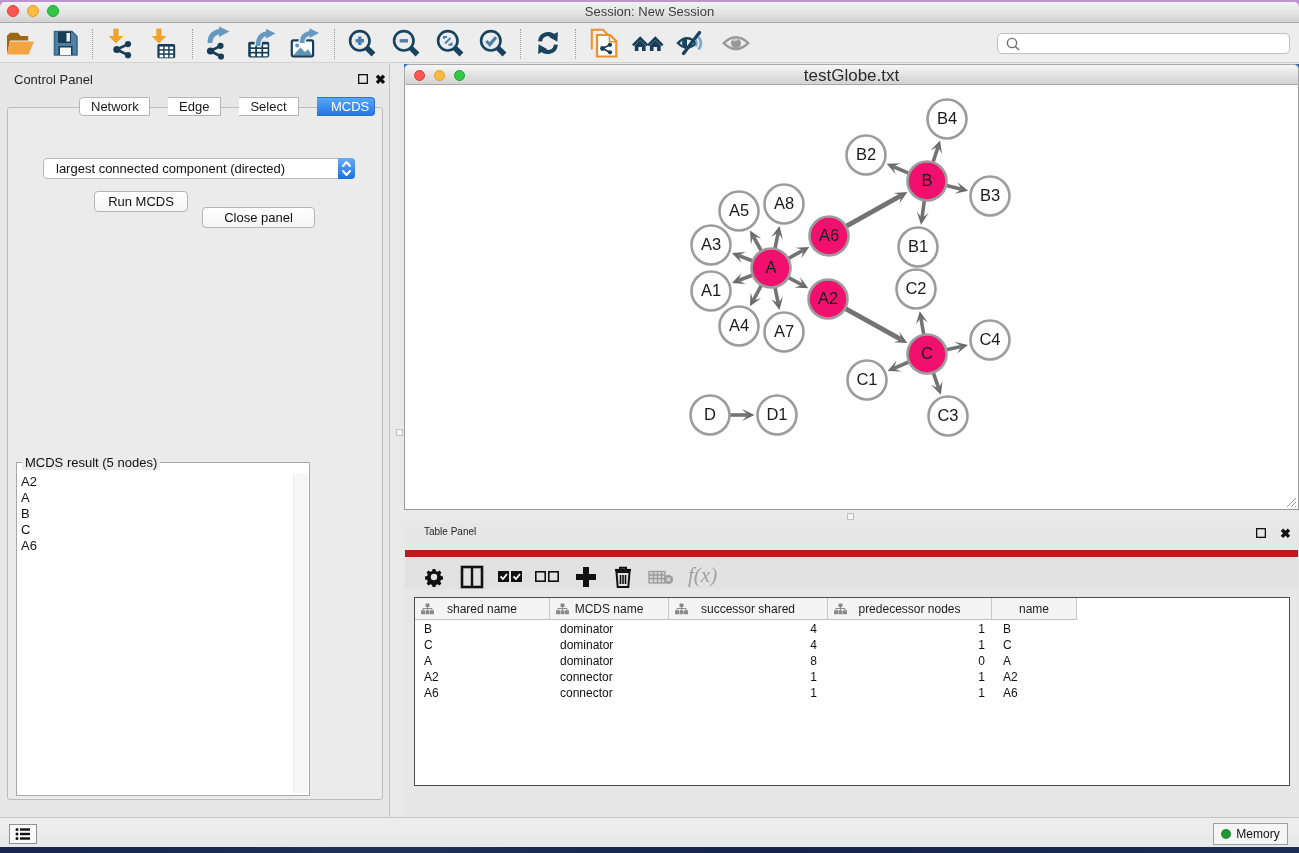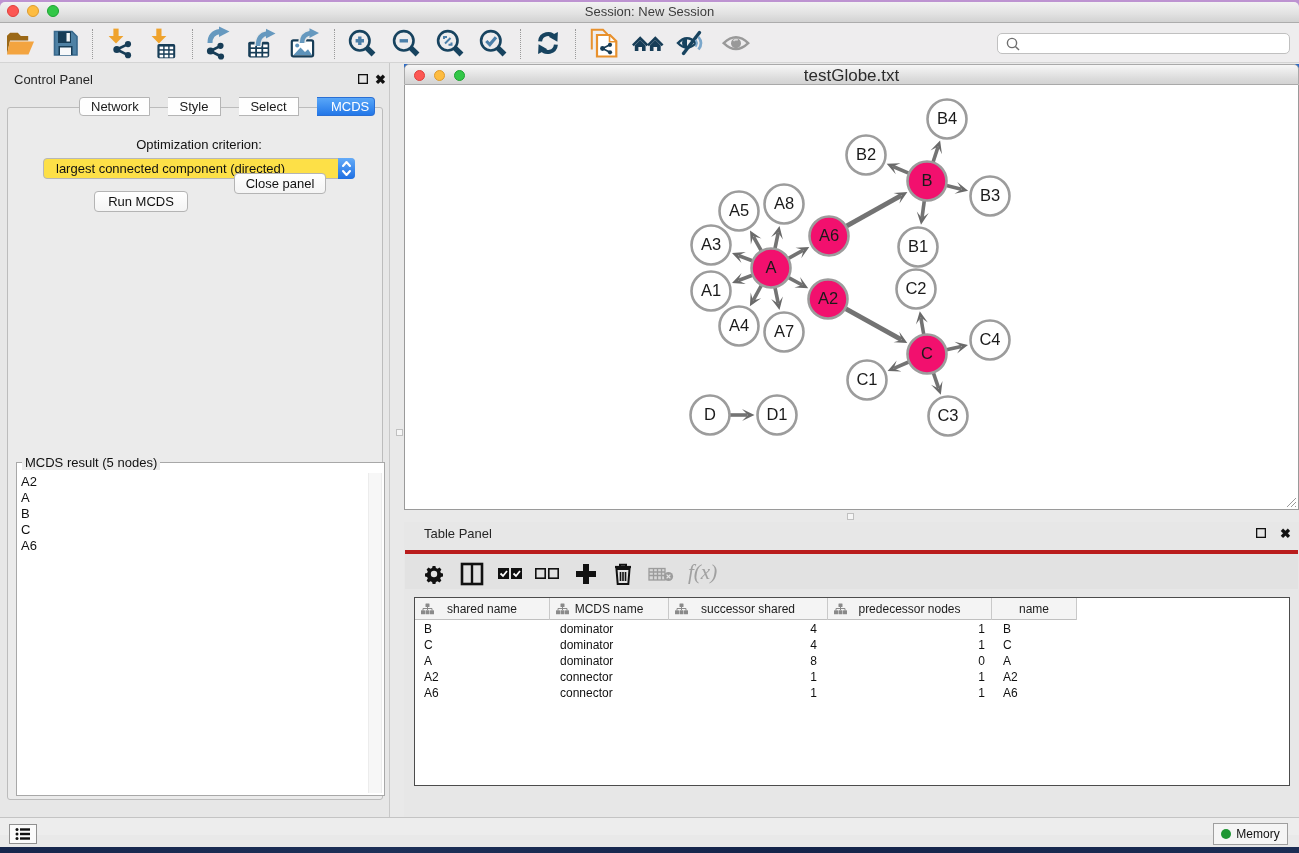--- a/index.html
+++ b/index.html
@@ -24,42 +24,42 @@
 #cpTitle{left:14px;top:9px;font-size:13px;color:#262626;}
 .winbtns{position:absolute;font-size:12px;color:#111;}
 #cpBox{left:7px;top:44px;width:376px;height:693px;background:#ebebeb;border:1px solid #bcbcbc;border-radius:3px;}
 .tabrow{position:absolute;display:flex;height:19px;}
 .tab{height:19px;line-height:18px;font-size:13px;color:#1a1a1a;background:#fefefe;border:1px solid #b5b5b5;border-left:none;padding:0 11px;text-align:center;}
 .tab.first{border-left:1px solid #b5b5b5;border-radius:4px 0 0 4px;}
 .tab.last{border-radius:0 4px 4px 0;}
 .tab.sel{background:linear-gradient(#59a7f8,#2377e8);color:#fff;border-color:#2a6fd4;}
 
 #optLabel{left:11px;top:74px;width:376px;text-align:center;font-size:13px;color:#111;}
-#dropdown{left:43px;top:95px;width:312px;height:21px;background:#fde047;border:1px solid #b7b7b7;border-radius:4px;font-size:13px;line-height:19px;color:#111;padding-left:12px;}
+#dropdown{left:43px;top:95px;width:312px;height:21px;background:#ffffff;border:1px solid #b7b7b7;border-radius:4px;font-size:13px;line-height:19px;color:#111;padding-left:12px;}
 #ddArrow{position:absolute;right:-1px;top:-1px;width:17px;height:21px;background:linear-gradient(#64abf8,#1d6fe3);border-radius:0 4px 4px 0;}
 .btn{position:absolute;height:21px;background:linear-gradient(#ffffff,#f4f4f4);border:1px solid #b4b4b4;border-radius:4px;font-size:13px;color:#111;text-align:center;line-height:19px;}
 
-#mcdsBox{left:16px;top:399px;width:369px;height:334px;border:1px solid #a8a8a8;background:#fff;}
+#mcdsBox{left:16px;top:399px;width:294px;height:334px;border:1px solid #a8a8a8;background:#fff;}
 #mcdsLegend{position:absolute;left:5px;top:-8px;line-height:15px;background:#ebebeb;padding:0 3px;font-size:13px;color:#111;z-index:3;}
 #mcdsList{position:absolute;left:0;top:6px;right:0;bottom:5px;background:#fff;font-size:13px;color:#111;line-height:16px;padding:5px 0 0 4px;}
 #mcdsSb{position:absolute;right:2px;top:10px;width:14px;bottom:2px;background:#f7f7f7;border-left:1px solid #ececec;border-right:1px solid #ececec;}
 
 #netwin{left:404px;top:64px;width:895px;height:446px;background:#fff;}
 #netbar{position:absolute;left:0;top:0;width:895px;height:21px;background:linear-gradient(#f7f7f7,#dcdcdc 70%,#d3d3d3);border:1px solid #a9a9a9;border-radius:5px 5px 0 0;}
 #netbar .t1{left:9px;background:#fc5753;border:0.5px solid #df3f3b;}
 #netbar .t2{left:29px;background:#fdbc40;border:0.5px solid #de9b2d;}
 #netbar .t3{left:49px;background:#33c748;border:0.5px solid #1da432;}
 .tl2{position:absolute;top:5px;width:11px;height:11px;border-radius:50%;}
 #netTitle{position:absolute;left:0;top:0;width:100%;text-align:center;font-size:17px;line-height:21px;color:#2c2c2c;}
 #netbody{position:absolute;left:0;top:21px;width:895px;height:425px;background:#fff;border:1px solid #9a9a9a;border-top:none;}
 .bluecorner{position:absolute;width:9px;height:7px;top:0;}
 
 #tpanel{left:404px;top:522px;width:895px;height:295px;background:#e7e7e7;}
-#tpTitle{left:20px;top:4px;font-size:13px;color:#262626;}
-#ttoolbar{left:1px;top:28px;width:893px;height:39px;background:#e2e2e2;border-top:4px solid #b91c1c;}
+#tpTitle{left:20px;top:4px;font-size:10px;color:#262626;}
+#ttoolbar{left:1px;top:28px;width:893px;height:39px;background:#e2e2e2;border-top:7px solid #b91c1c;}
 #ttable{left:10px;top:75px;width:876px;height:189px;background:#fff;border:1px solid #4c4c4c;}
 #thead{position:absolute;left:0;top:0;width:662px;height:22px;background:#f4f4f4;border-bottom:1px solid #c0c0c0;}
 .th{position:absolute;top:0;height:22px;border-right:1px solid #c9c9c9;font-size:12px;color:#1c1c1c;}
 .th span{position:absolute;top:4px;width:100%;text-align:center;}
 .trow{position:absolute;font-size:12px;color:#111;height:16px;line-height:16px;}
 
 #btabs{position:absolute;left:268px;top:269px;display:flex;}
 
 #statusbar{left:0;top:817px;width:1299px;height:18px;background:#ededed;border-top:1px solid #c4c4c4;}
 #memBtn{position:absolute;right:11px;top:5px;width:75px;height:22px;background:#f5f5f5;border:1px solid #9f9f9f;font-size:12px;color:#111;text-align:center;line-height:21px;}
@@ -226,33 +226,32 @@
 
 <div class="abs" id="cpanel">
   <div class="abs" id="cpTitle">Control Panel</div>
   <div class="winbtns" style="right:21px;top:10px;"><svg width="10" height="10" viewBox="0 0 10 10">
         <rect x="0.5" y="0.5" width="9" height="9" fill="none" stroke="#111" stroke-width="1.6"></rect>
       </svg></div>
   <div class="winbtns" style="right:3px;top:9px;font-weight:bold;font-size:13px;">✖</div>
   <div class="abs" id="cpBox"></div>
   <div class="tabrow" style="left:79px;top:34px;gap:18px;">
     <div class="tab first" style="width:71px;">Network</div>
-    <div class="tab" style="width:53px;">Style</div>
+    <div class="tab" style="width:53px;">Edge</div>
     <div class="tab" style="width:60px;">Select</div>
     <div class="tab last sel" style="width:58px;padding-left:14px;">MCDS</div>
   </div>
-  <div class="abs" id="optLabel">Optimization criterion:</div>
   <div class="abs" id="dropdown">largest connected component (directed)
     <div id="ddArrow"><svg width="17" height="21" viewBox="0 0 17 21">
       <path d="M5 8 l3.5 -4 3.5 4" fill="none" stroke="#fff" stroke-width="2.1" stroke-linecap="round" stroke-linejoin="round"></path>
       <path d="M5 13 l3.5 4 3.5 -4" fill="none" stroke="#fff" stroke-width="2.1" stroke-linecap="round" stroke-linejoin="round"></path>
     </svg></div>
   </div>
   <div class="btn" style="left:94px;top:128px;width:94px;">Run MCDS</div>
-  <div class="btn" style="left:202px;top:110px;width:92px;margin-left:32px;">Close panel</div>
+  <div class="btn" style="left:202px;top:144px;width:113px;">Close panel</div>
   <div class="abs" id="mcdsBox">
     <div id="mcdsLegend">MCDS result (5 nodes)</div>
     <div id="mcdsList">A2<br>A<br>B<br>C<br>A6</div>
     <div id="mcdsSb"></div>
   </div>
 </div>
 
 <div class="abs" id="netwin">
   <div class="bluecorner" style="left:0;background:linear-gradient(135deg,#2c6ac4 30%,transparent 32%);"></div>
   <div class="bluecorner" style="right:0;background:linear-gradient(225deg,#2c6ac4 30%,transparent 32%);"></div>

